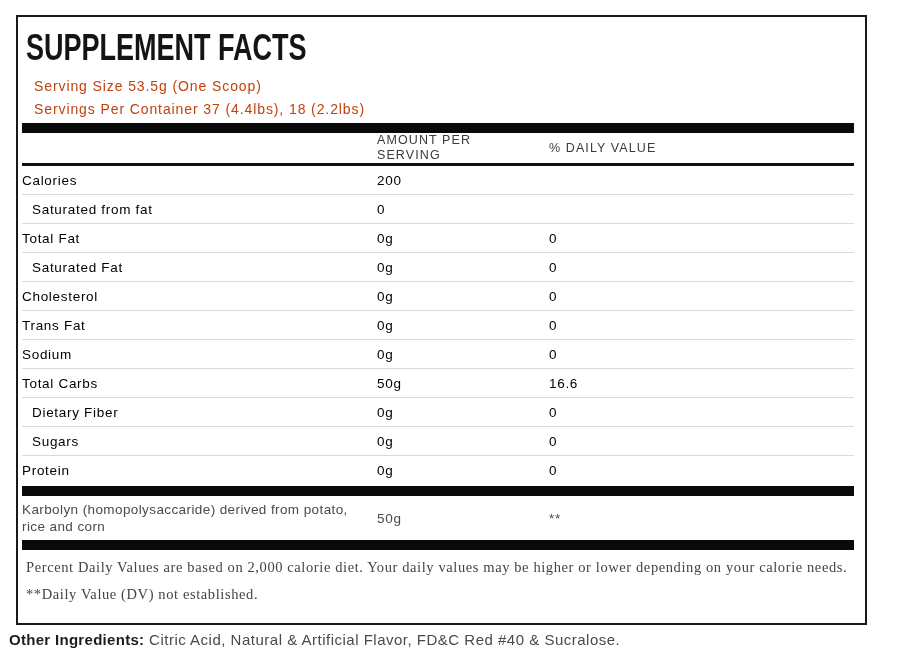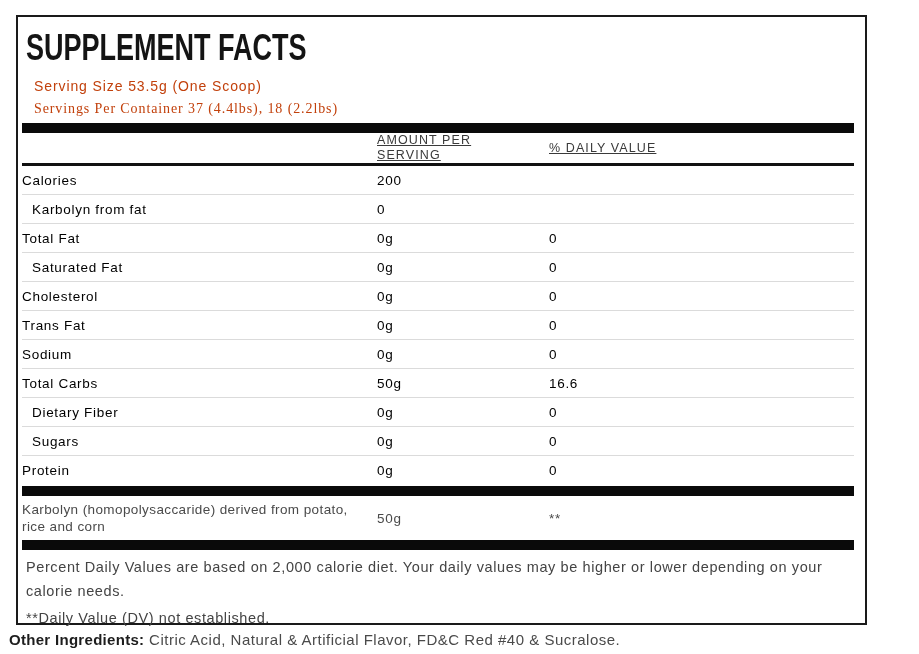--- a/index.html
+++ b/index.html
@@ -36,38 +36,37 @@
     line-height: 44px;
   }
   .serving-line {
     margin-left: 12px;
     font-size: 14px;
     letter-spacing: 0.9px;
     color: #c2410c;
     line-height: 16px;
   }
   .serving-line.first { margin-top: 8px; }
-  .serving-line.second { margin-top: 7px; font-family: Liberation Serif, serif; }
+  .serving-line.second { margin-top: 7px; }
   .thick-bar {
     height: 10px;
     background: #0a0a0a;
   }
   .bar-top { margin-top: 6px; }
   .grid-row {
     display: grid;
     grid-template-columns: 355px 172px 1fr;
     align-items: center;
   }
   .hdr-row {
     height: 30px;
     font-size: 12.5px;
     letter-spacing: 1.1px;
     color: #3a3a3a;
     line-height: 15px;
-    text-decoration: underline;
   }
   .hdr-amount { max-width: 118px; }
   .hdr-line {
     height: 3px;
     background: #111111;
   }
   .row {
     height: 29px;
     border-bottom: 1px solid #dbdbdb;
     font-size: 13.5px;
@@ -88,20 +87,21 @@
     letter-spacing: 0.4px;
     line-height: 17px;
     padding-right: 4px;
   }
   .footnote {
     margin-left: 4px;
     font-size: 14.5px;
     letter-spacing: 0.6px;
     color: #444444;
     line-height: 24px;
+    font-family: Liberation Serif, serif;
   }
   .footnote.p1 { margin-top: 5px; }
   .footnote.p2 { margin-top: 3px; }
   .other-line {
     position: absolute;
     left: 9px; top: 631px;
     font-size: 15px;
     letter-spacing: 0.5px;
     color: #4a4a4a;
     white-space: nowrap;
@@ -135,21 +135,21 @@
   <div class="hdr-line"></div>
 
   <div>
   <div class="grid-row row">
     <div class="cell-name">Calories</div>
     <div class="cell-amount">200</div>
     <div class="cell-dv"></div>
   </div>
 
   <div class="grid-row row">
-    <div class="cell-name indent">Karbolyn from fat</div>
+    <div class="cell-name indent">Saturated from fat</div>
     <div class="cell-amount">0</div>
     <div class="cell-dv"></div>
   </div>
 
   <div class="grid-row row">
     <div class="cell-name">Total Fat</div>
     <div class="cell-amount">0g</div>
     <div class="cell-dv">0</div>
   </div>
 

